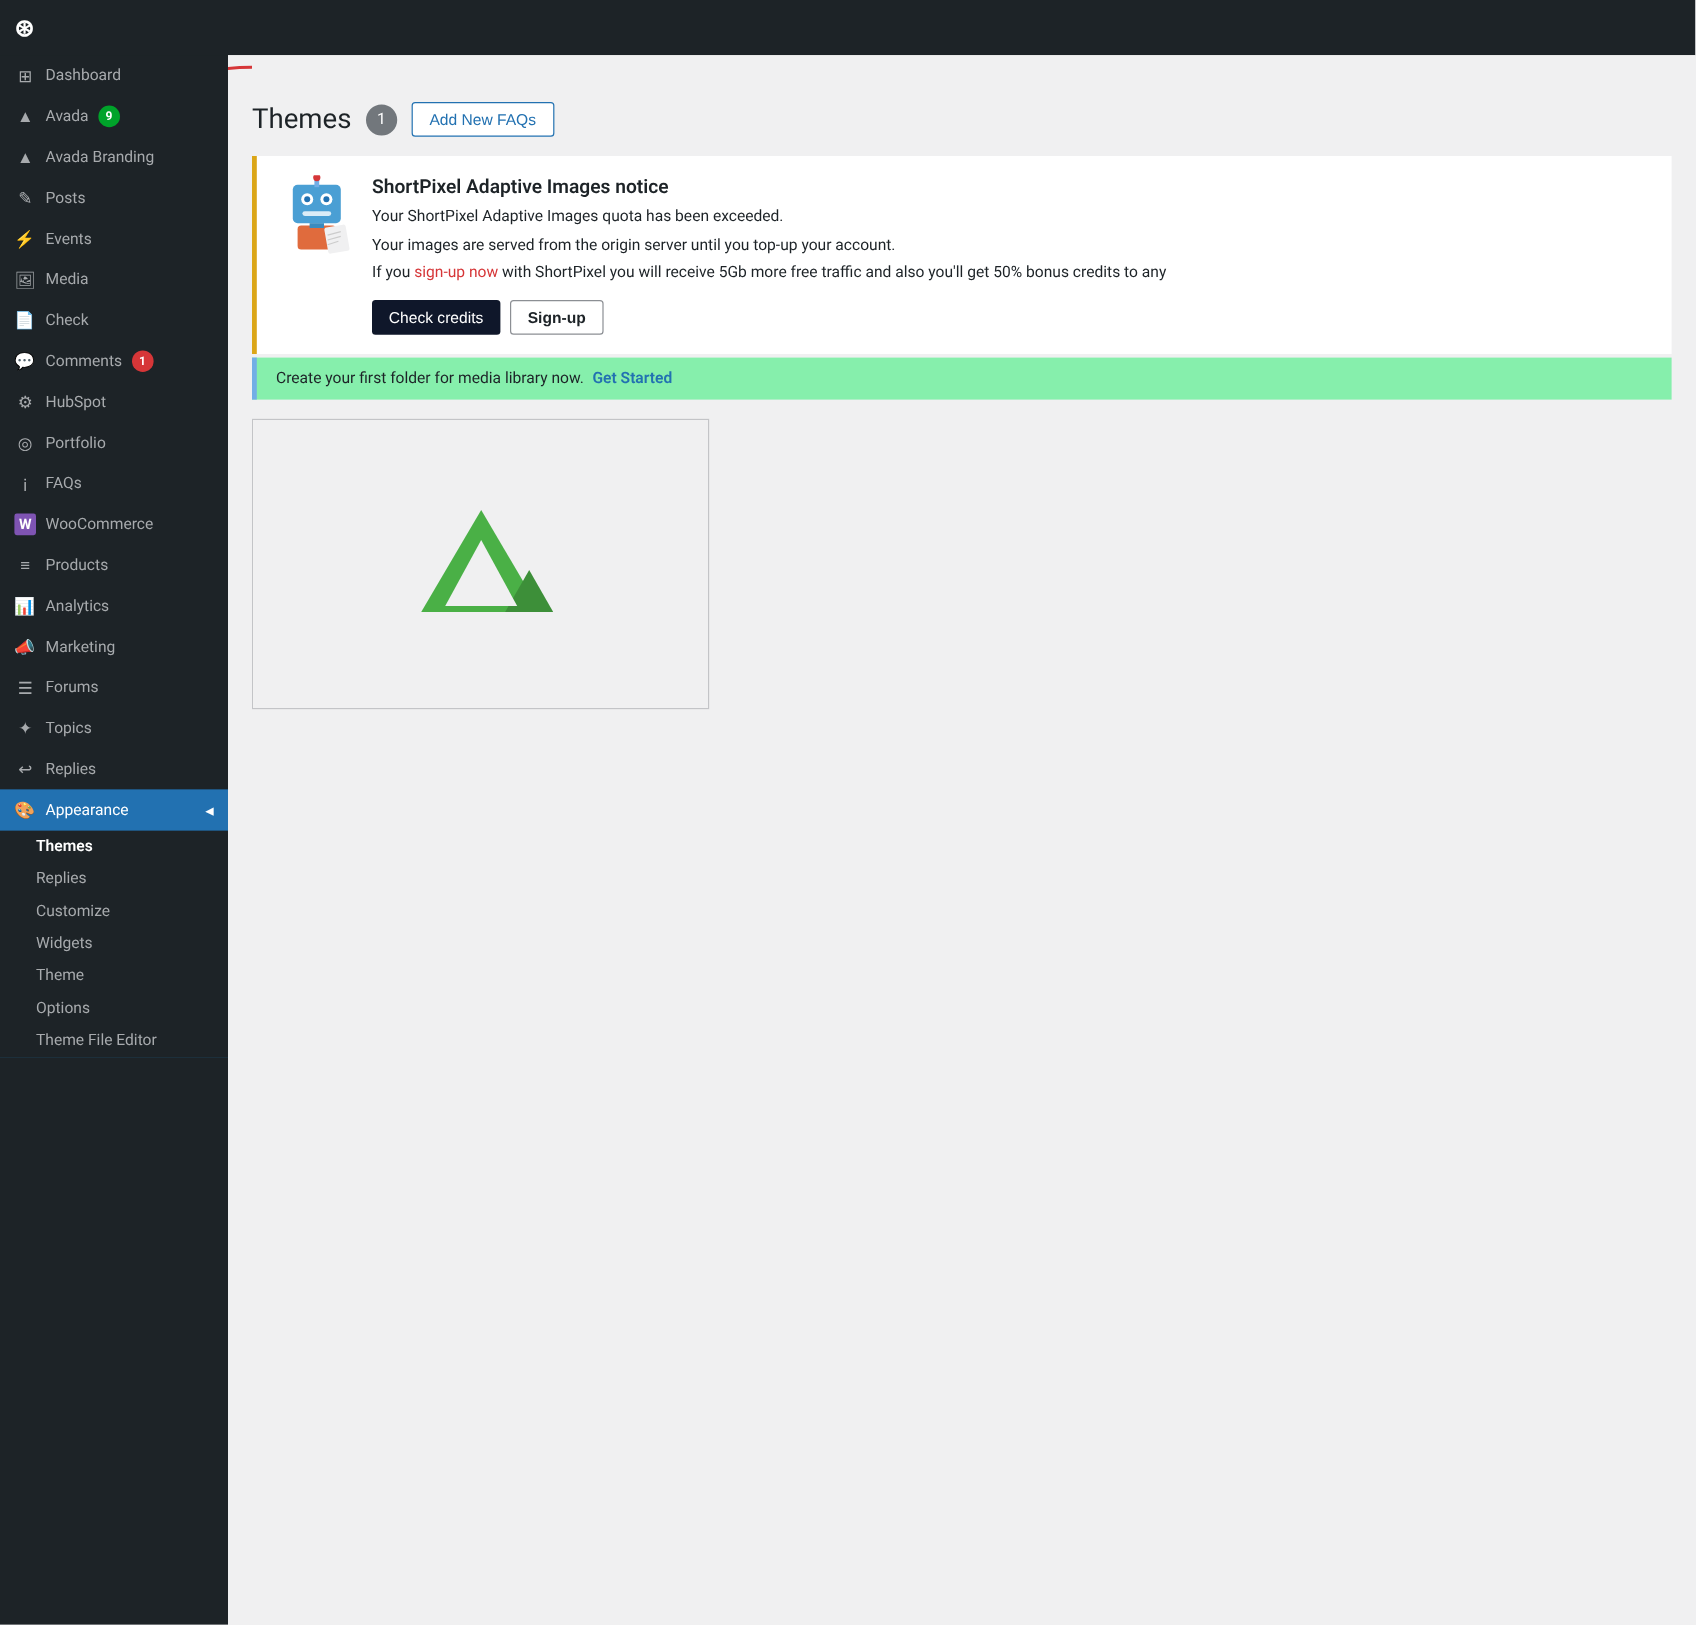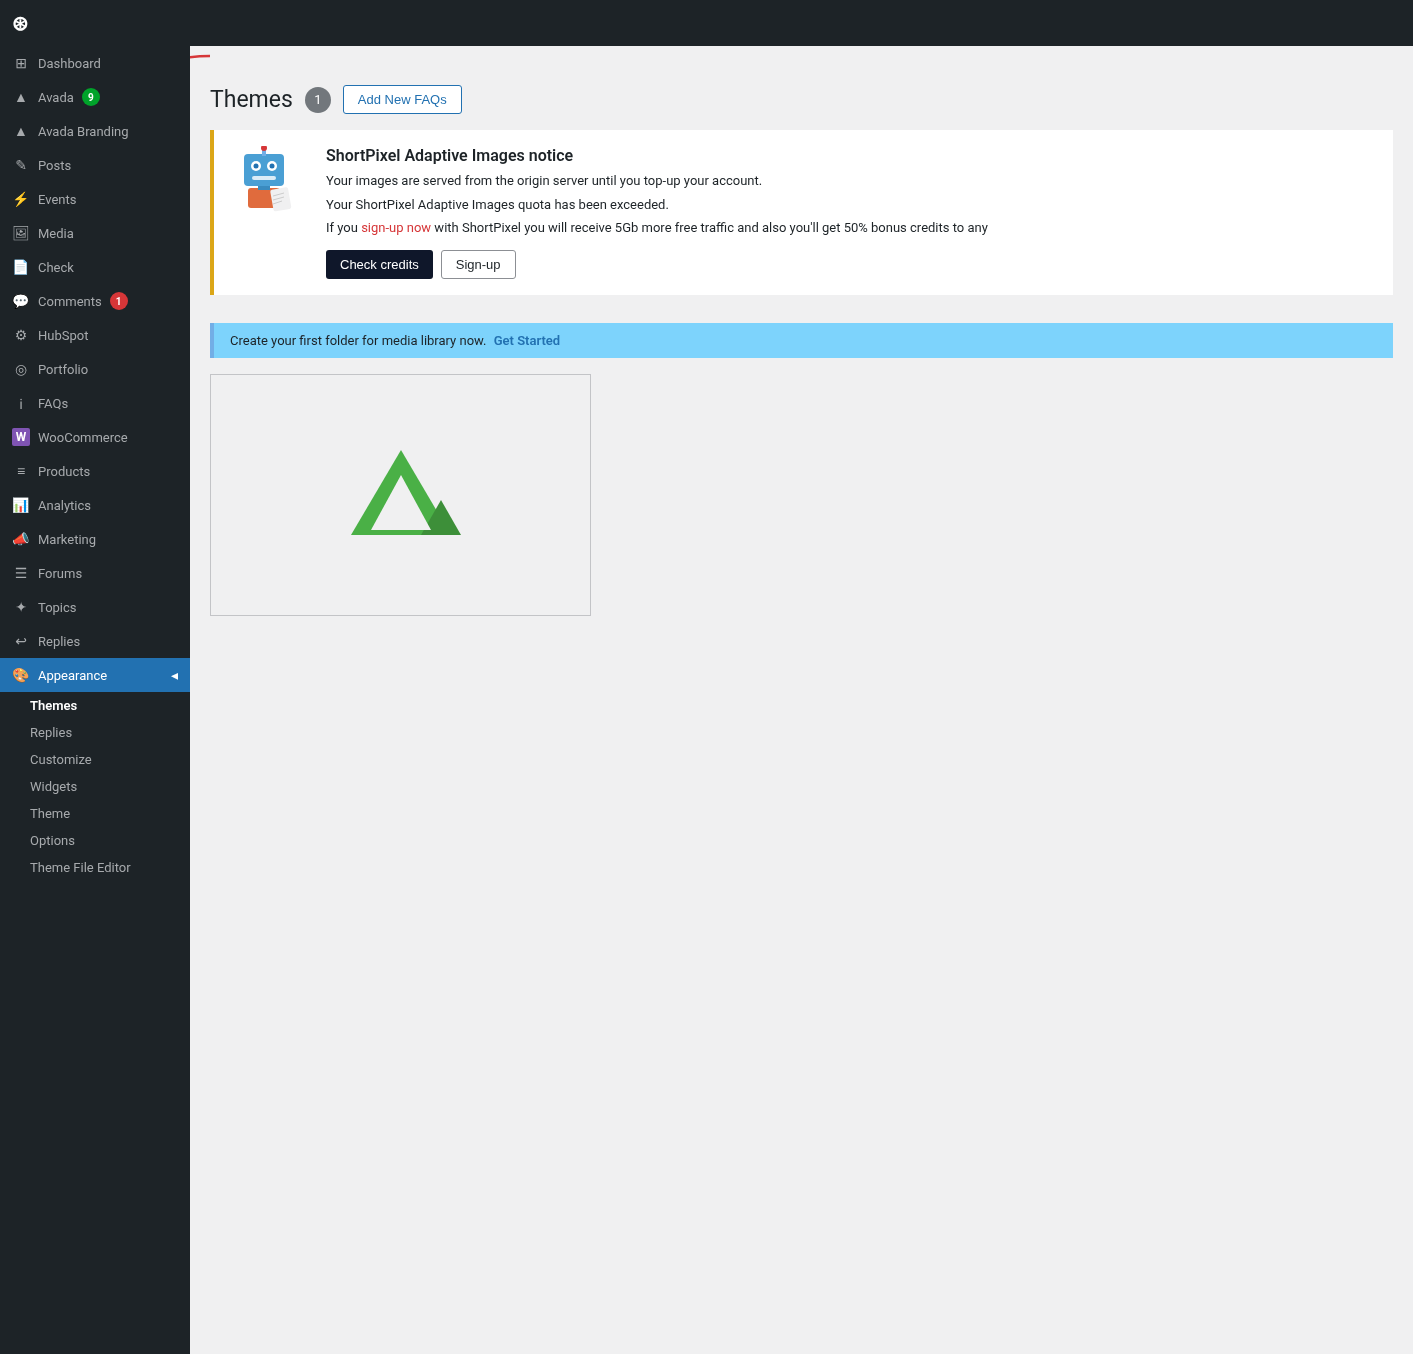--- a/index.html
+++ b/index.html
@@ -131,23 +131,23 @@
       border-radius: 3px;
       font-size: 13px;
       cursor: pointer;
     }
 
     
     .notice-box {
       background: #fff;
       border-left: 4px solid #dba617;
       padding: 16px 20px;
-      margin-bottom: 28px;
-      display: flex;
-      gap: 32px;
+      margin-bottom: 3px;
+      display: flex;
+      gap: 16px;
       align-items: flex-start;
     }
     .notice-icon { font-size: 52px; flex-shrink: 0; }
     .notice-content { flex: 1; }
     .notice-title { font-size: 16px; font-weight: 600; color: #1d2327; margin-bottom: 6px; }
     .notice-text { font-size: 13px; color: #1d2327; margin-bottom: 4px; line-height: 1.5; }
     .notice-text a { color: #d63638; text-decoration: none; }
     .notice-actions { display: flex; gap: 8px; margin-top: 12px; }
     .btn-primary {
       background: #0f172a;
@@ -159,25 +159,26 @@
       cursor: pointer;
     }
     .btn-secondary {
       background: #fff;
       color: #1d2327;
       border: 1px solid #8c8f94;
       padding: 5px 14px;
       border-radius: 3px;
       font-size: 13px;
       cursor: pointer;
+      font-weight: bold;
     }
 
     
     .info-bar {
-      background: #7dd3fc;
+      background: #86efac;
       border-left: 4px solid #72aee6;
       padding: 10px 16px;
       font-size: 13px;
       color: #1d2327;
       margin-bottom: 16px;
     }
 
     
     .themes-grid {
       display: grid;
@@ -368,22 +369,22 @@
           <rect x="24" y="40" width="12" height="4" fill="#3a8bbf"></rect>
 
           <rect x="36" y="44" width="18" height="22" rx="2" fill="#f0f0f1" transform="rotate(-10 36 44)"></rect>
           <line x1="39" y1="50" x2="50" y2="47" stroke="#ccc" stroke-width="1"></line>
           <line x1="39" y1="54" x2="50" y2="51" stroke="#ccc" stroke-width="1"></line>
           <line x1="39" y1="58" x2="48" y2="55" stroke="#ccc" stroke-width="1"></line>
         </svg>
       </div>
       <div class="notice-content">
         <div class="notice-title">ShortPixel Adaptive Images notice</div>
+        <p class="notice-text">Your ShortPixel Adaptive Images quota has been exceeded.</p>
         <p class="notice-text">Your images are served from the origin server until you top-up your account.</p>
-        <p class="notice-text">Your ShortPixel Adaptive Images quota has been exceeded.</p>
         <p class="notice-text">
           <span>If you </span><a href="#">sign-up now</a><span> with ShortPixel you will receive 5Gb more free traffic and also you'll get 50% bonus credits to any</span>
         </p>
         <div class="notice-actions">
           <button class="btn-primary">Check credits</button>
           <button class="btn-secondary">Sign-up</button>
         </div>
       </div>
     </div>
 

